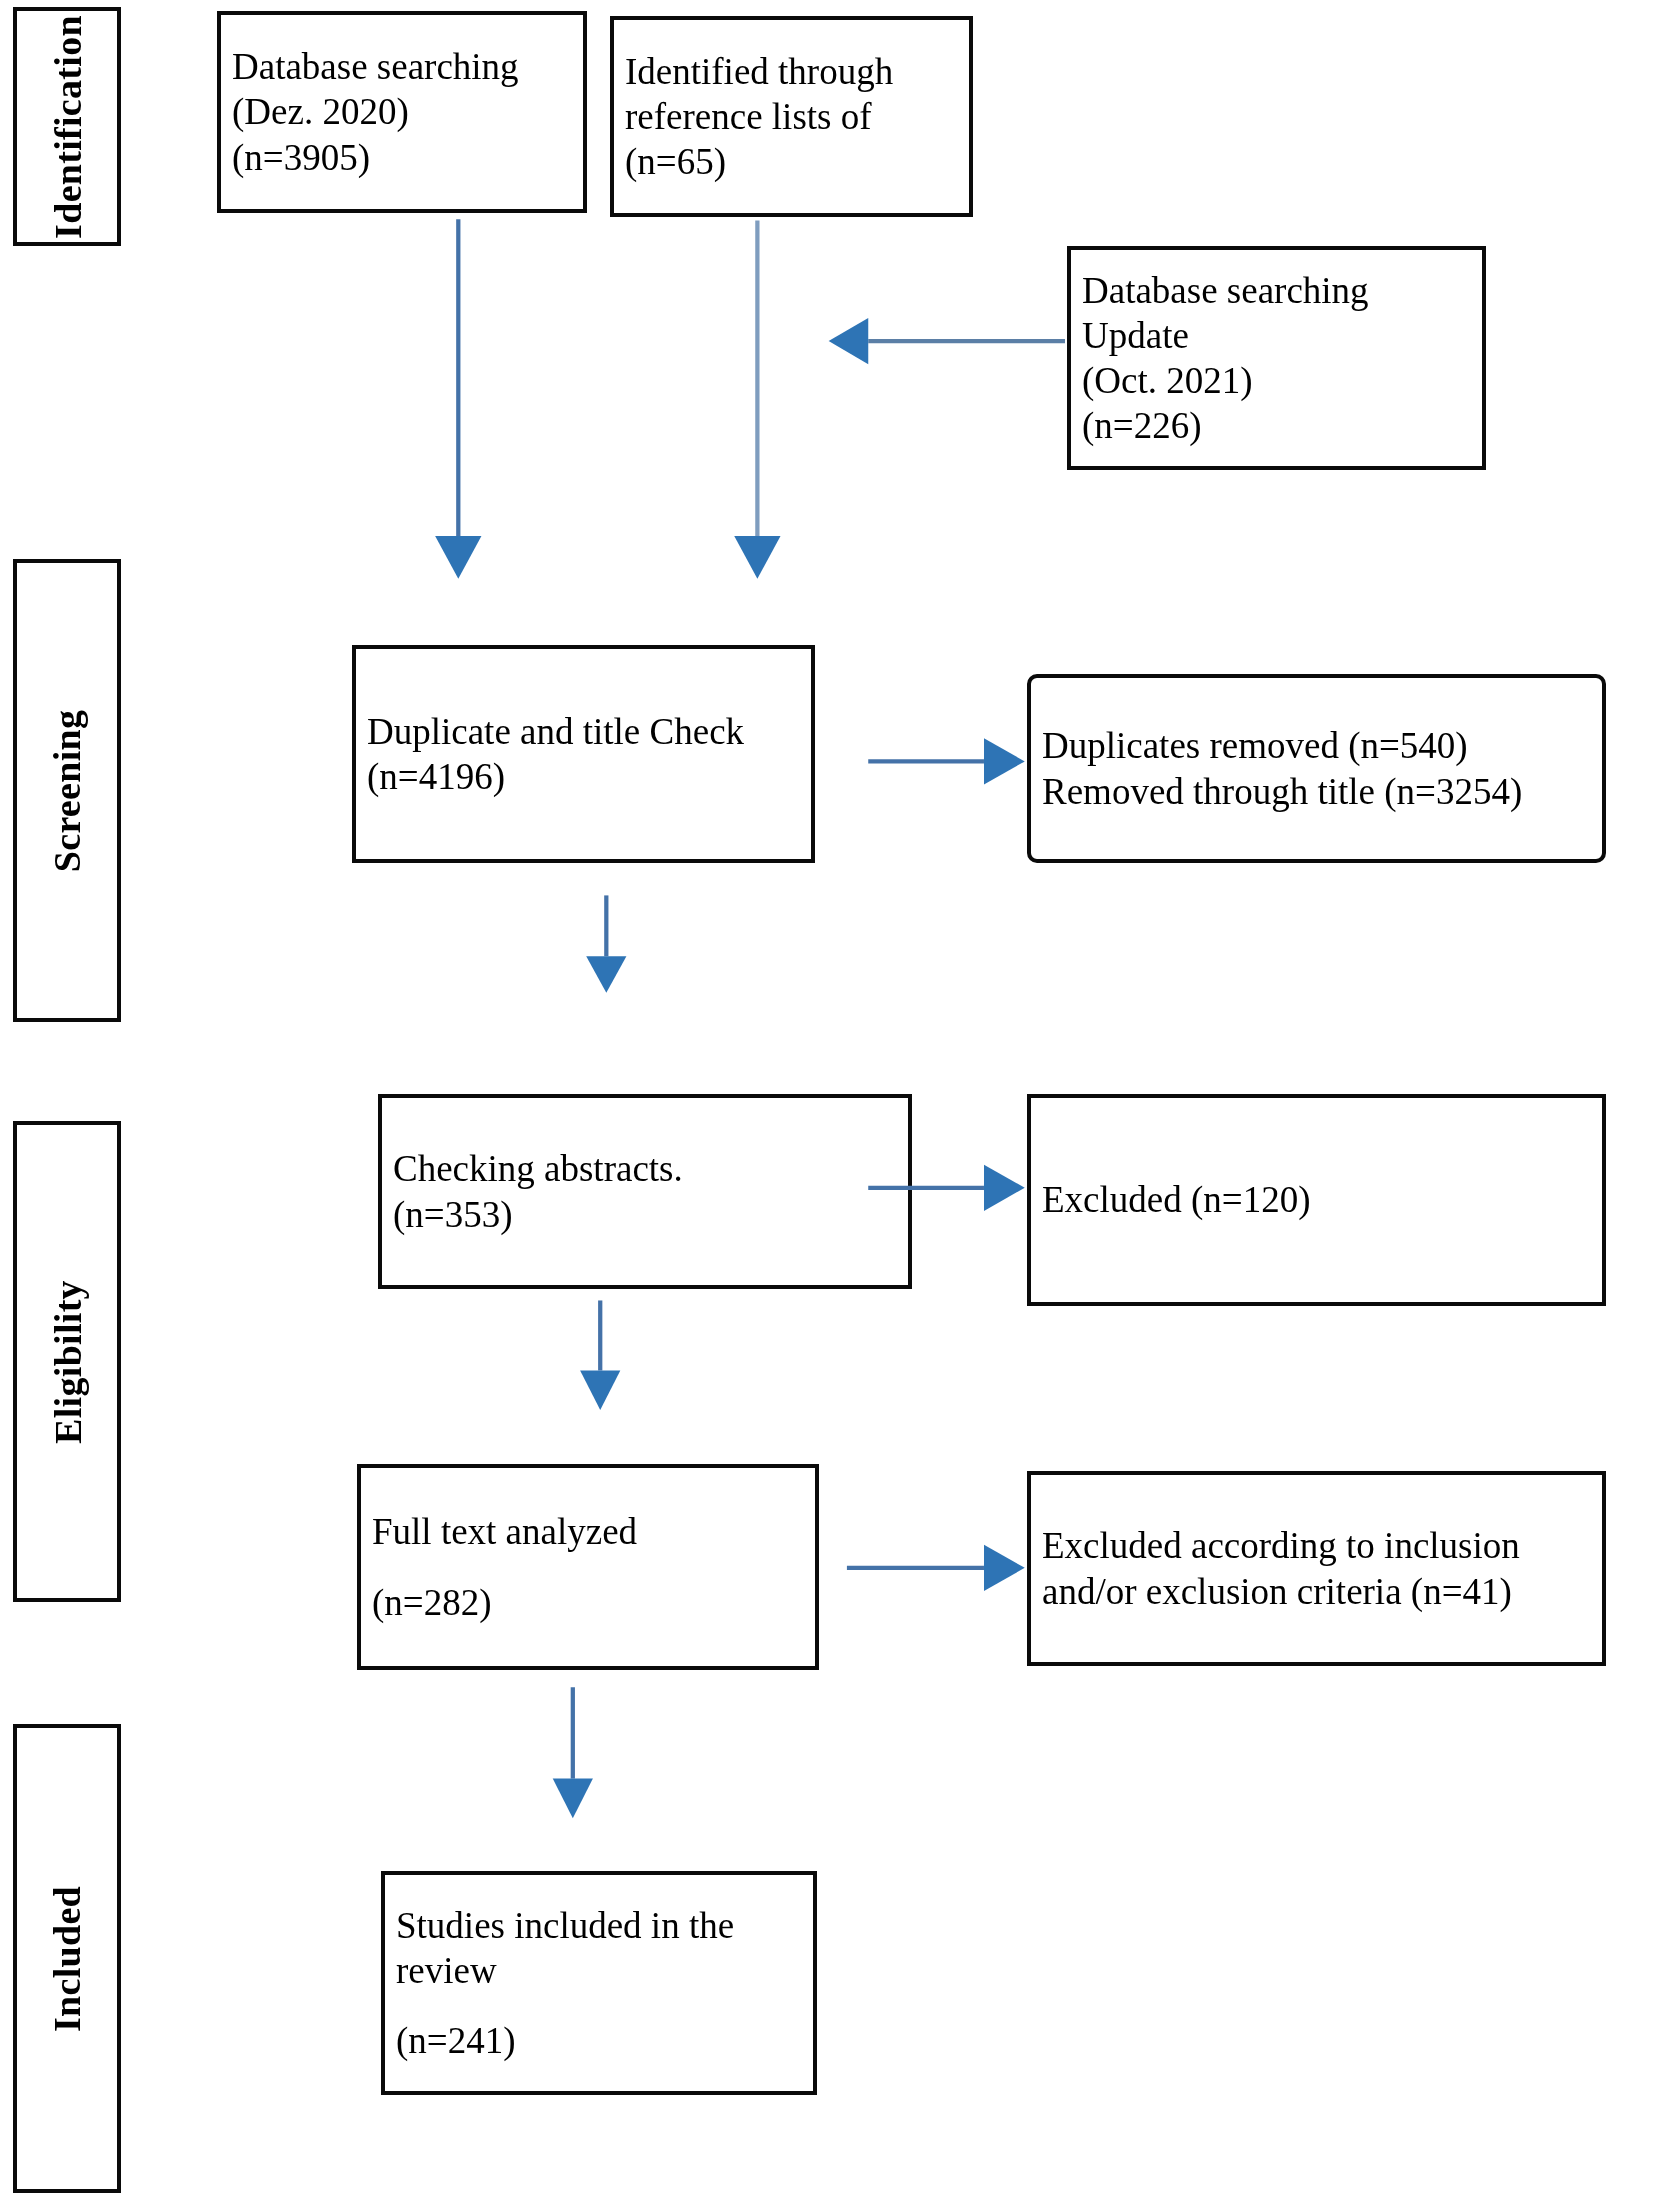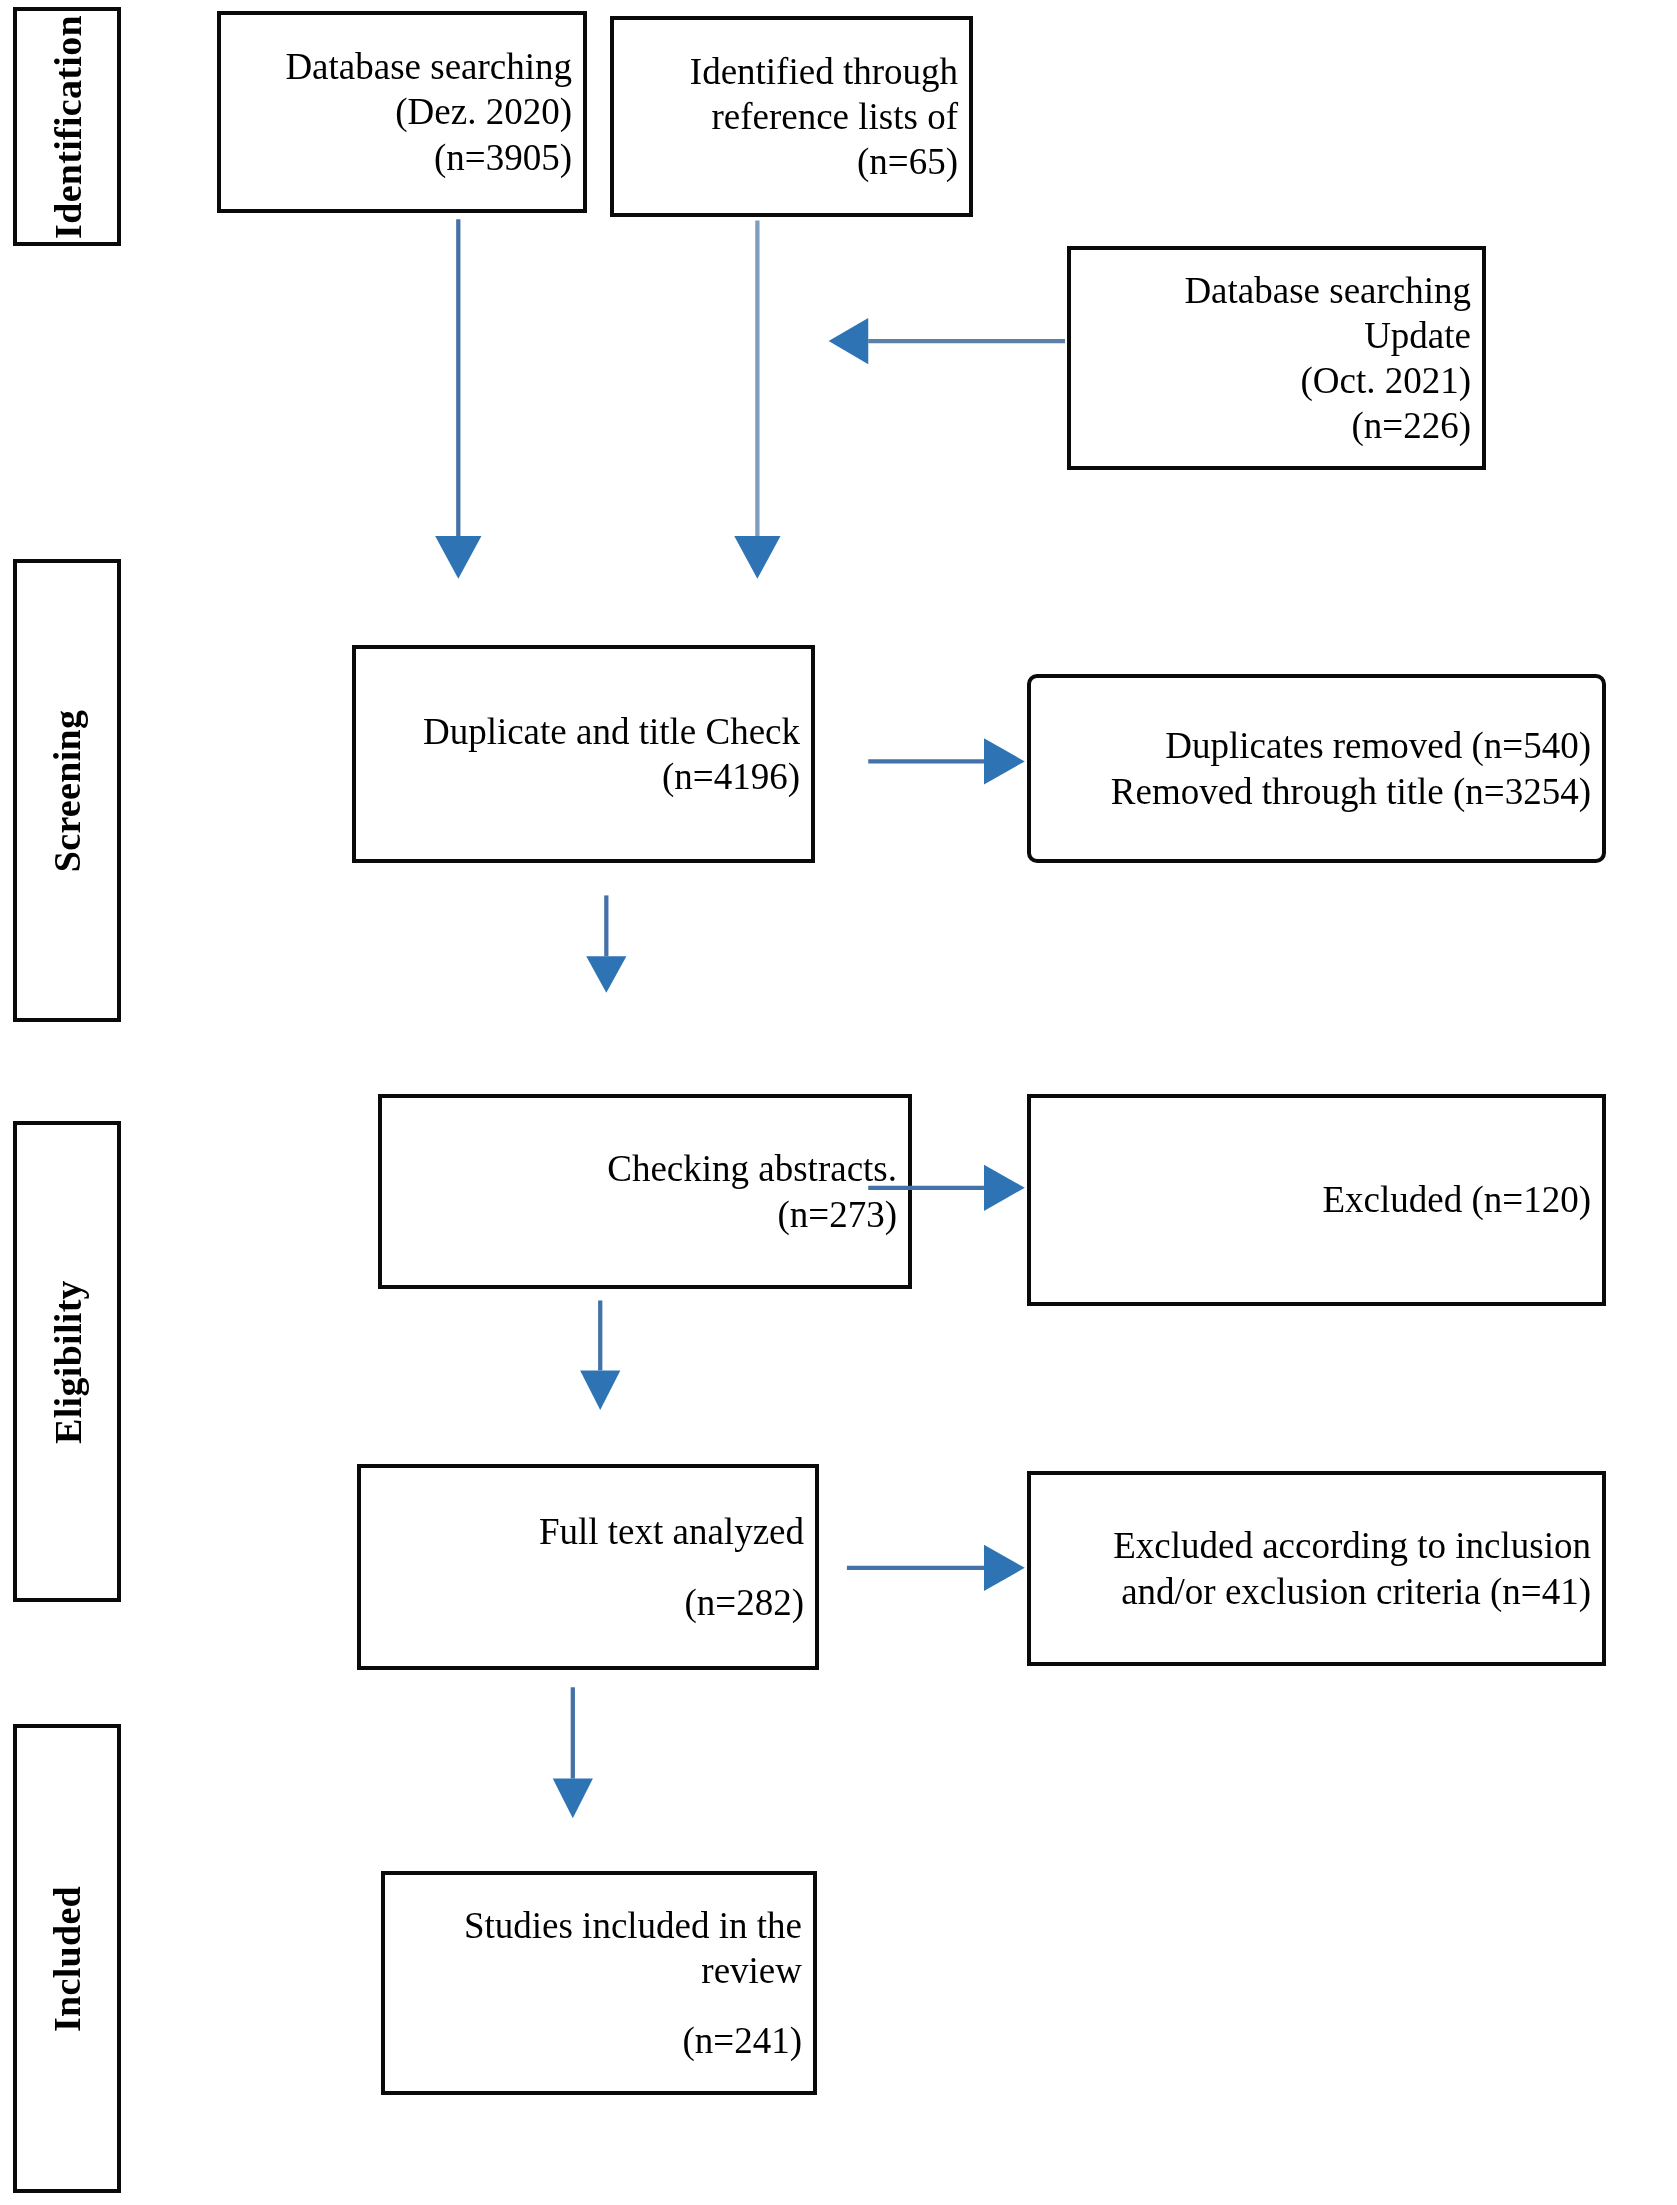--- a/index.html
+++ b/index.html
@@ -40,21 +40,21 @@
   }
 
   
   .flow-box {
     position: absolute;
     box-sizing: border-box;
     border: 4.3px solid #0a0a0a;
     background: #ffffff;
     display: flex;
     flex-direction: column;
-    align-items: flex-end;
+    align-items: flex-start;
     justify-content: center;
     text-align: center;
     padding: 6.1px 11px;
   }
   .flow-box .line {
     font-size: 37px;
     line-height: 1.22;
     white-space: nowrap;
   }
   .flow-box .gap { height: 25.6px; }
@@ -114,21 +114,21 @@
     <div class="line">(n=4196)</div>
   </div>
 
   <div class="flow-box" style="left:1027px; top:674px; width:579px; height:189px;border-radius:10px;">
     <div class="line">Duplicates removed (n=540)</div>
     <div class="line">Removed through title (n=3254)</div>
   </div>
 
   <div class="flow-box" style="left:378px; top:1094px; width:534px; height:195px;">
     <div class="line">Checking abstracts.</div>
-    <div class="line">(n=273)</div>
+    <div class="line">(n=353)</div>
   </div>
 
   <div class="flow-box" style="left:1027px; top:1094px; width:579px; height:212px;">
     <div class="line">Excluded (n=120)</div>
   </div>
 
   <div class="flow-box" style="left:357px; top:1464px; width:462px; height:206px;">
     <div class="line">Full text analyzed</div>
     <div class="gap"></div>
     <div class="line">(n=282)</div>

